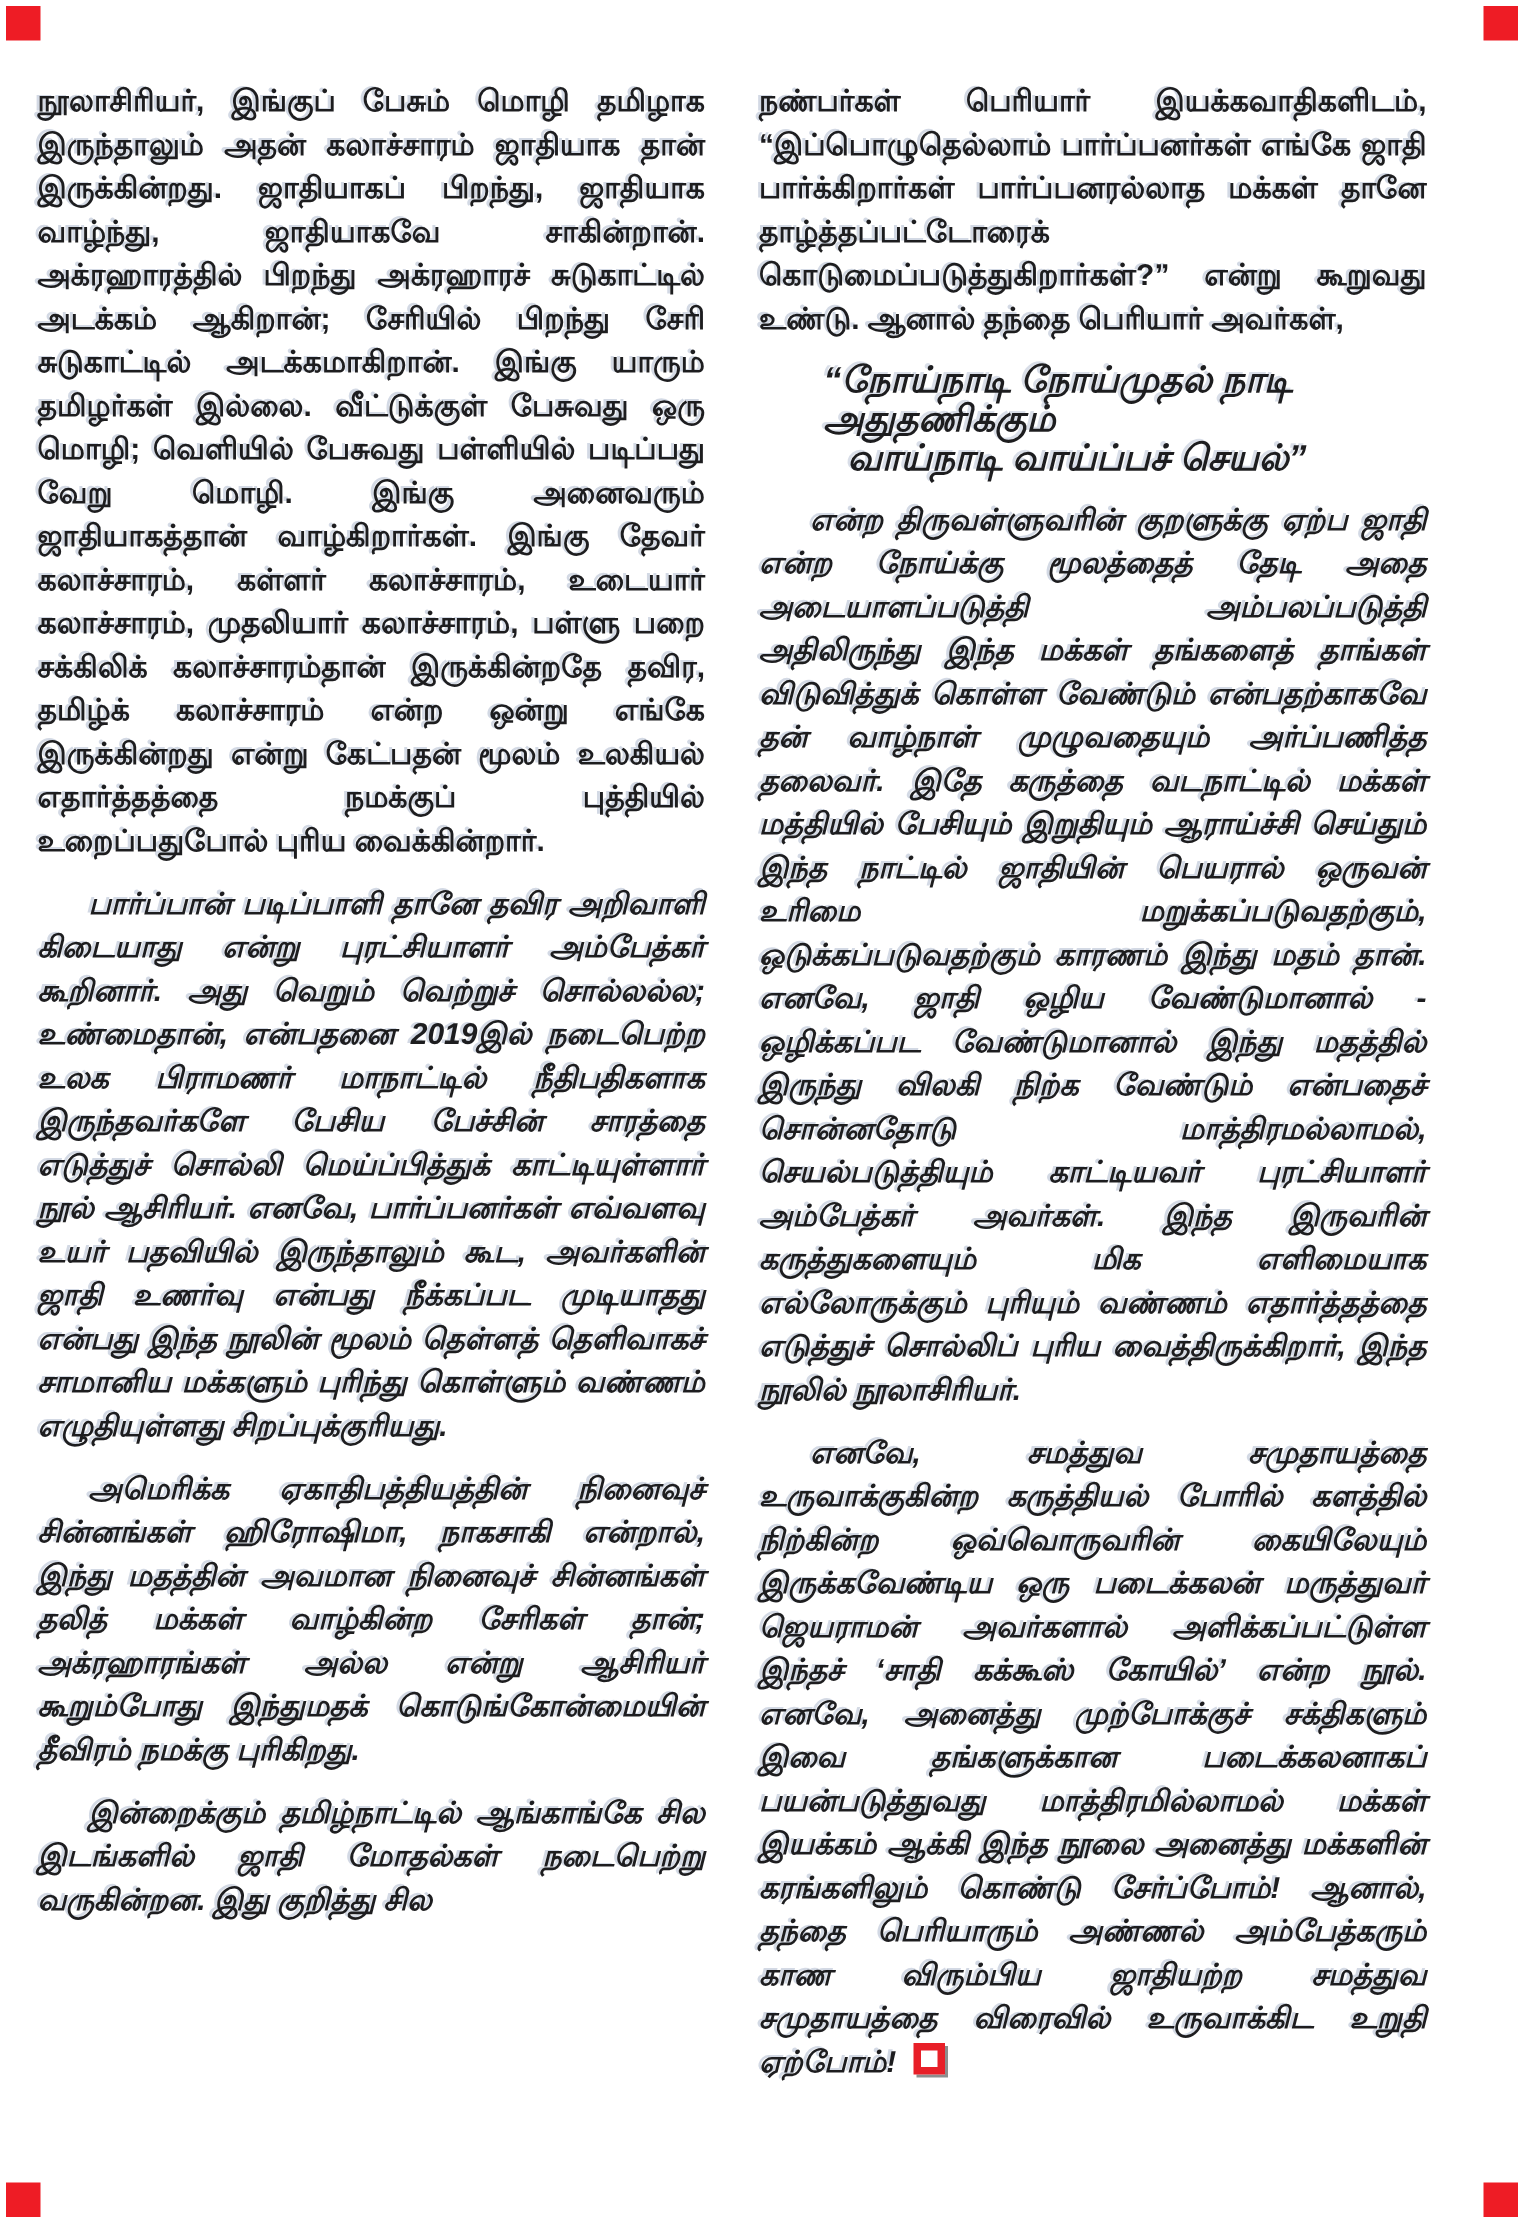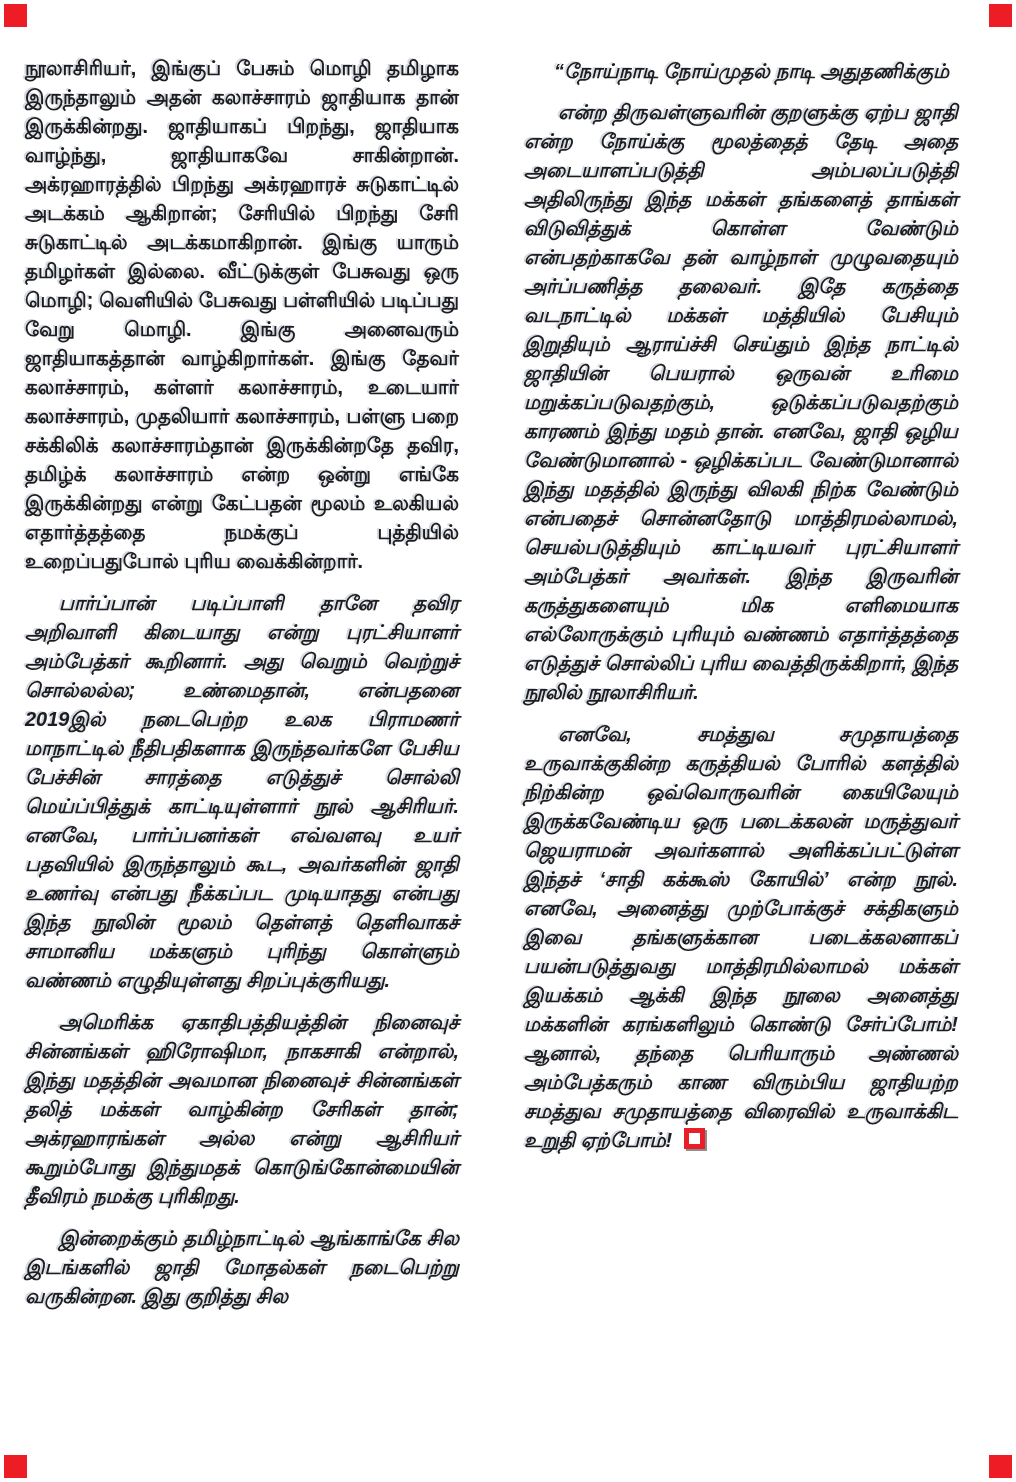--- a/index.html
+++ b/index.html
@@ -21,39 +21,39 @@
   .corner.tr { right: 4px; top: 4px; }
   .corner.bl { left: 4px;  bottom: 4px; }
   .corner.br { right: 4px; bottom: 4px; }
 
   .columns {
     position: absolute;
     left: 25px;
     top: 54px;
     width: 933px;  
     display: flex;
-    gap: 65px;
+    gap: 36px;
   }
   .col { width: 445px; }
 
   .para {
     margin: 0 0 13px 0;
     font-size: 20px;
     line-height: 29px;
     font-weight: 700;
     color: #1d1d1f;
     text-align: justify;
     text-shadow: -2px -1px 0 rgba(128, 146, 178, 0.35);
   }
   .para.indent { text-indent: 34px; font-style: italic; }
   .para:last-child { margin-bottom: 0; }
 
   .kural {
-    margin: 4px 0 14px 30px;
-    font-size: 20px;
+    margin: 4px 0 14px 43px;
+    font-size: 24px;
     line-height: 26px;
     font-weight: 700;
     font-style: italic;
     color: #1d1d1f;
     text-shadow: -2px -1px 0 rgba(128, 146, 178, 0.3);
   }
   .kural .line2 { padding-left: 16px; }
 
   .end-marker {
     display: inline-block;
@@ -76,20 +76,22 @@
   <div class="corner br"></div>
 
   <div class="columns">
     <div class="col">
         <p class="para">நூலாசிரியர், இங்குப் பேசும் மொழி தமிழாக இருந்தாலும் அதன் கலாச்சாரம் ஜாதியாக தான் இருக்கின்றது. ஜாதியாகப் பிறந்து, ஜாதியாக வாழ்ந்து, ஜாதியாகவே சாகின்றான். அக்ரஹாரத்தில் பிறந்து அக்ரஹாரச் சுடுகாட்டில் அடக்கம் ஆகிறான்; சேரியில் பிறந்து சேரி சுடுகாட்டில் அடக்கமாகிறான். இங்கு யாரும் தமிழர்கள் இல்லை. வீட்டுக்குள் பேசுவது ஒரு மொழி; வெளியில் பேசுவது பள்ளியில் படிப்பது வேறு மொழி. இங்கு அனைவரும் ஜாதியாகத்தான் வாழ்கிறார்கள். இங்கு தேவர் கலாச்சாரம், கள்ளர் கலாச்சாரம், உடையார் கலாச்சாரம், முதலியார் கலாச்சாரம், பள்ளு பறை சக்கிலிக் கலாச்சாரம்தான் இருக்கின்றதே தவிர, தமிழ்க் கலாச்சாரம் என்ற ஒன்று எங்கே இருக்கின்றது என்று கேட்பதன் மூலம் உலகியல் எதார்த்தத்தை நமக்குப் புத்தியில் உறைப்பதுபோல் புரிய வைக்கின்றார்.</p>
         <p class="para indent">பார்ப்பான் படிப்பாளி தானே தவிர அறிவாளி கிடையாது என்று புரட்சியாளர் அம்பேத்கர் கூறினார். அது வெறும் வெற்றுச் சொல்லல்ல; உண்மைதான், என்பதனை 2019இல் நடைபெற்ற உலக பிராமணர் மாநாட்டில் நீதிபதிகளாக இருந்தவர்களே பேசிய பேச்சின் சாரத்தை எடுத்துச் சொல்லி மெய்ப்பித்துக் காட்டியுள்ளார் நூல் ஆசிரியர். எனவே, பார்ப்பனர்கள் எவ்வளவு உயர் பதவியில் இருந்தாலும் கூட, அவர்களின் ஜாதி உணர்வு என்பது நீக்கப்பட முடியாதது என்பது இந்த நூலின் மூலம் தெள்ளத் தெளிவாகச் சாமானிய மக்களும் புரிந்து கொள்ளும் வண்ணம் எழுதியுள்ளது சிறப்புக்குரியது.</p>
         <p class="para indent">அமெரிக்க ஏகாதிபத்தியத்தின் நினைவுச் சின்னங்கள் ஹிரோஷிமா, நாகசாகி என்றால், இந்து மதத்தின் அவமான நினைவுச் சின்னங்கள் தலித் மக்கள் வாழ்கின்ற சேரிகள் தான்; அக்ரஹாரங்கள் அல்ல என்று ஆசிரியர் கூறும்போது இந்துமதக் கொடுங்கோன்மையின் தீவிரம் நமக்கு புரிகிறது.</p>
         <p class="para indent">இன்றைக்கும் தமிழ்நாட்டில் ஆங்காங்கே சில இடங்களில் ஜாதி மோதல்கள் நடைபெற்று வருகின்றன. இது குறித்து சில</p>
       </div>
     <div class="col">
+        <p class="para">நண்பர்கள் பெரியார் இயக்கவாதிகளிடம், “இப்பொழுதெல்லாம் பார்ப்பனர்கள் எங்கே ஜாதி பார்க்கிறார்கள் பார்ப்பனரல்லாத மக்கள் தானே தாழ்த்தப்பட்டோரைக் கொடுமைப்படுத்துகிறார்கள்?” என்று கூறுவது உண்டு. ஆனால் தந்தை பெரியார் அவர்கள்,</p>
         <div class="kural">
           <div>“நோய்நாடி நோய்முதல் நாடி அதுதணிக்கும்</div>
+          <div class="line2">வாய்நாடி வாய்ப்பச் செயல்”</div>
         </div>
         <p class="para indent">என்ற திருவள்ளுவரின் குறளுக்கு ஏற்ப ஜாதி என்ற நோய்க்கு மூலத்தைத் தேடி அதை அடையாளப்படுத்தி அம்பலப்படுத்தி அதிலிருந்து இந்த மக்கள் தங்களைத் தாங்கள் விடுவித்துக் கொள்ள வேண்டும் என்பதற்காகவே தன் வாழ்நாள் முழுவதையும் அர்ப்பணித்த தலைவர். இதே கருத்தை வடநாட்டில் மக்கள் மத்தியில் பேசியும் இறுதியும் ஆராய்ச்சி செய்தும் இந்த நாட்டில் ஜாதியின் பெயரால் ஒருவன் உரிமை மறுக்கப்படுவதற்கும், ஒடுக்கப்படுவதற்கும் காரணம் இந்து மதம் தான். எனவே, ஜாதி ஒழிய வேண்டுமானால் - ஒழிக்கப்பட வேண்டுமானால் இந்து மதத்தில் இருந்து விலகி நிற்க வேண்டும் என்பதைச் சொன்னதோடு மாத்திரமல்லாமல், செயல்படுத்தியும் காட்டியவர் புரட்சியாளர் அம்பேத்கர் அவர்கள். இந்த இருவரின் கருத்துகளையும் மிக எளிமையாக எல்லோருக்கும் புரியும் வண்ணம் எதார்த்தத்தை எடுத்துச் சொல்லிப் புரிய வைத்திருக்கிறார், இந்த நூலில் நூலாசிரியர்.</p>
         <p class="para indent">எனவே, சமத்துவ சமுதாயத்தை உருவாக்குகின்ற கருத்தியல் போரில் களத்தில் நிற்கின்ற ஒவ்வொருவரின் கையிலேயும் இருக்கவேண்டிய ஒரு படைக்கலன் மருத்துவர் ஜெயராமன் அவர்களால் அளிக்கப்பட்டுள்ள இந்தச் ‘சாதி கக்கூஸ் கோயில்’ என்ற நூல். எனவே, அனைத்து முற்போக்குச் சக்திகளும் இவை தங்களுக்கான படைக்கலனாகப் பயன்படுத்துவது மாத்திரமில்லாமல் மக்கள் இயக்கம் ஆக்கி இந்த நூலை அனைத்து மக்களின் கரங்களிலும் கொண்டு சேர்ப்போம்! ஆனால், தந்தை பெரியாரும் அண்ணல் அம்பேத்கரும் காண விரும்பிய ஜாதியற்ற சமத்துவ சமுதாயத்தை விரைவில் உருவாக்கிட உறுதி ஏற்போம்!<span class="end-marker"></span></p>
       </div>
   </div>
 </div>
 
 </body></html>

